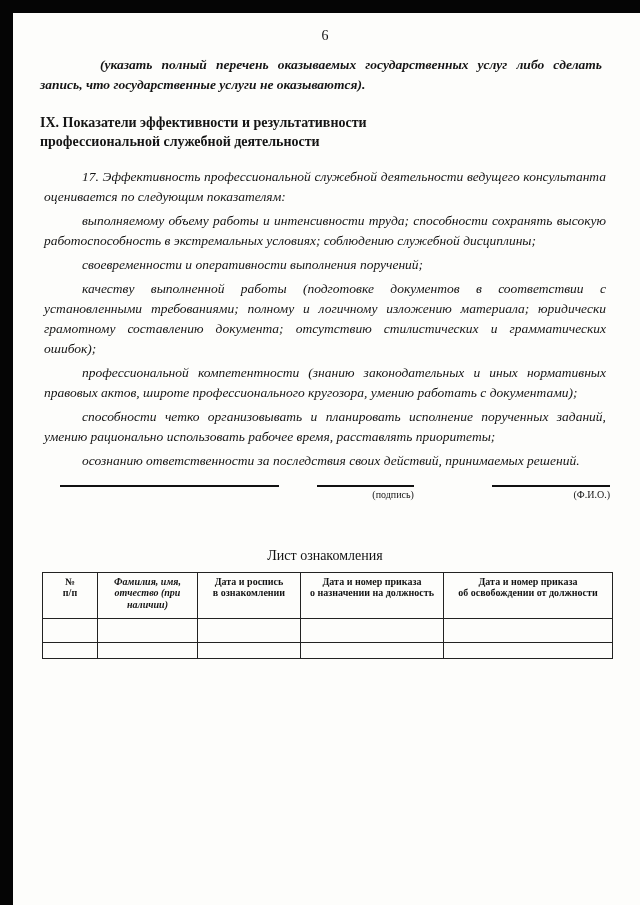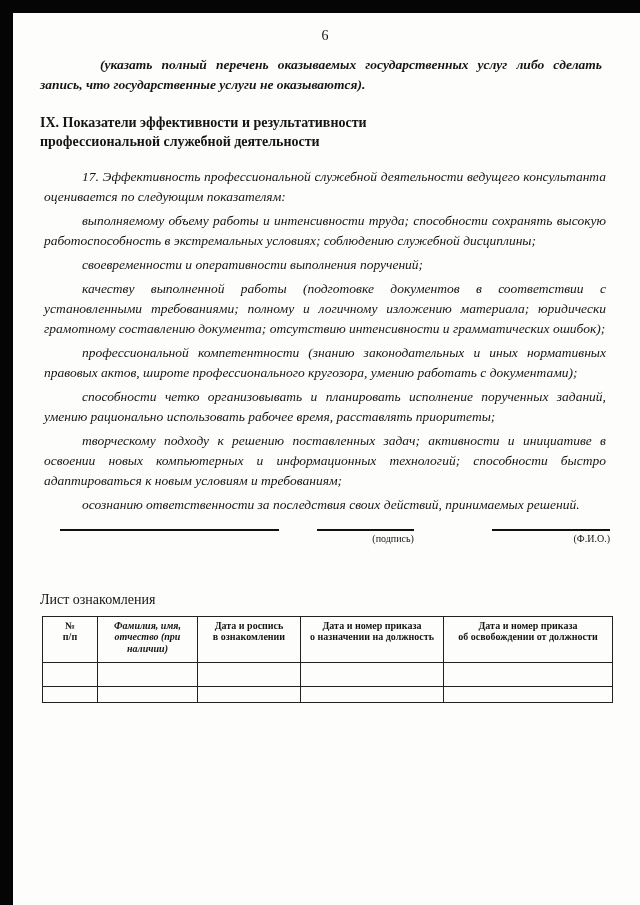--- a/index.html
+++ b/index.html
@@ -64,21 +64,21 @@
   .sig-caption{
     margin-top:2px;
     font-size:10px;
     line-height:11.5px;
     text-align:right;
     white-space:pre-line;
   }
   .sig-caption.left-cap{text-align:left;padding-left:28px;}
   .sheet-title{
     margin-top:46px;
-    text-align:left;
+    text-align:center;
     font-size:14px;
     line-height:18px;
   }
   table.fam{
     margin-top:7px;
     margin-left:2px;
     border-collapse:collapse;
     width:570px;
     table-layout:fixed;
   }
@@ -117,24 +117,23 @@
 
     <p class="intro-note">(указать полный перечень оказываемых государственных услуг либо сделать запись, что государственные услуги не оказываются).</p>
 
     <h2 class="section-heading">IX. Показатели эффективности и результативности
 профессиональной служебной деятельности</h2>
 
     <div class="body-text">
       <p class="para">17. Эффективность профессиональной служебной деятельности ведущего консультанта оценивается по следующим показателям:</p>
       <p class="para">выполняемому объему работы и интенсивности труда; способности сохранять высокую работоспособность в экстремальных условиях; соблюдению служебной дисциплины;</p>
       <p class="para">своевременности и оперативности выполнения поручений;</p>
-      <p class="para">качеству выполненной работы (подготовке документов в соответствии с установленными требованиями; полному и логичному изложению материала; юридически грамотному составлению документа; отсутствию интенсивности и грамматических ошибок);</p>
+      <p class="para">качеству выполненной работы (подготовке документов в соответствии с установленными требованиями; полному и логичному изложению материала; юридически грамотному составлению документа; отсутствию стилистических и грамматических ошибок);</p>
       <p class="para">профессиональной компетентности (знанию законодательных и иных нормативных правовых актов, широте профессионального кругозора, умению работать с документами);</p>
       <p class="para">способности четко организовывать и планировать исполнение порученных заданий, умению рационально использовать рабочее время, расставлять приоритеты;</p>
-      <p class="para">творческому подходу к решению поставленных задач; активности и инициативе в освоении новых компьютерных и информационных технологий; способности быстро адаптироваться к новым условиям и требованиям;</p>
       <p class="para">осознанию ответственности за последствия своих действий, принимаемых решений.</p>
     </div>
 
     <div class="sig-block">
       <div class="sig-col sig-left">
         <div class="sig-line"></div>
       </div>
       <div class="sig-col sig-mid">
         <div class="sig-line"></div>
         <div class="sig-caption">(подпись)</div>

